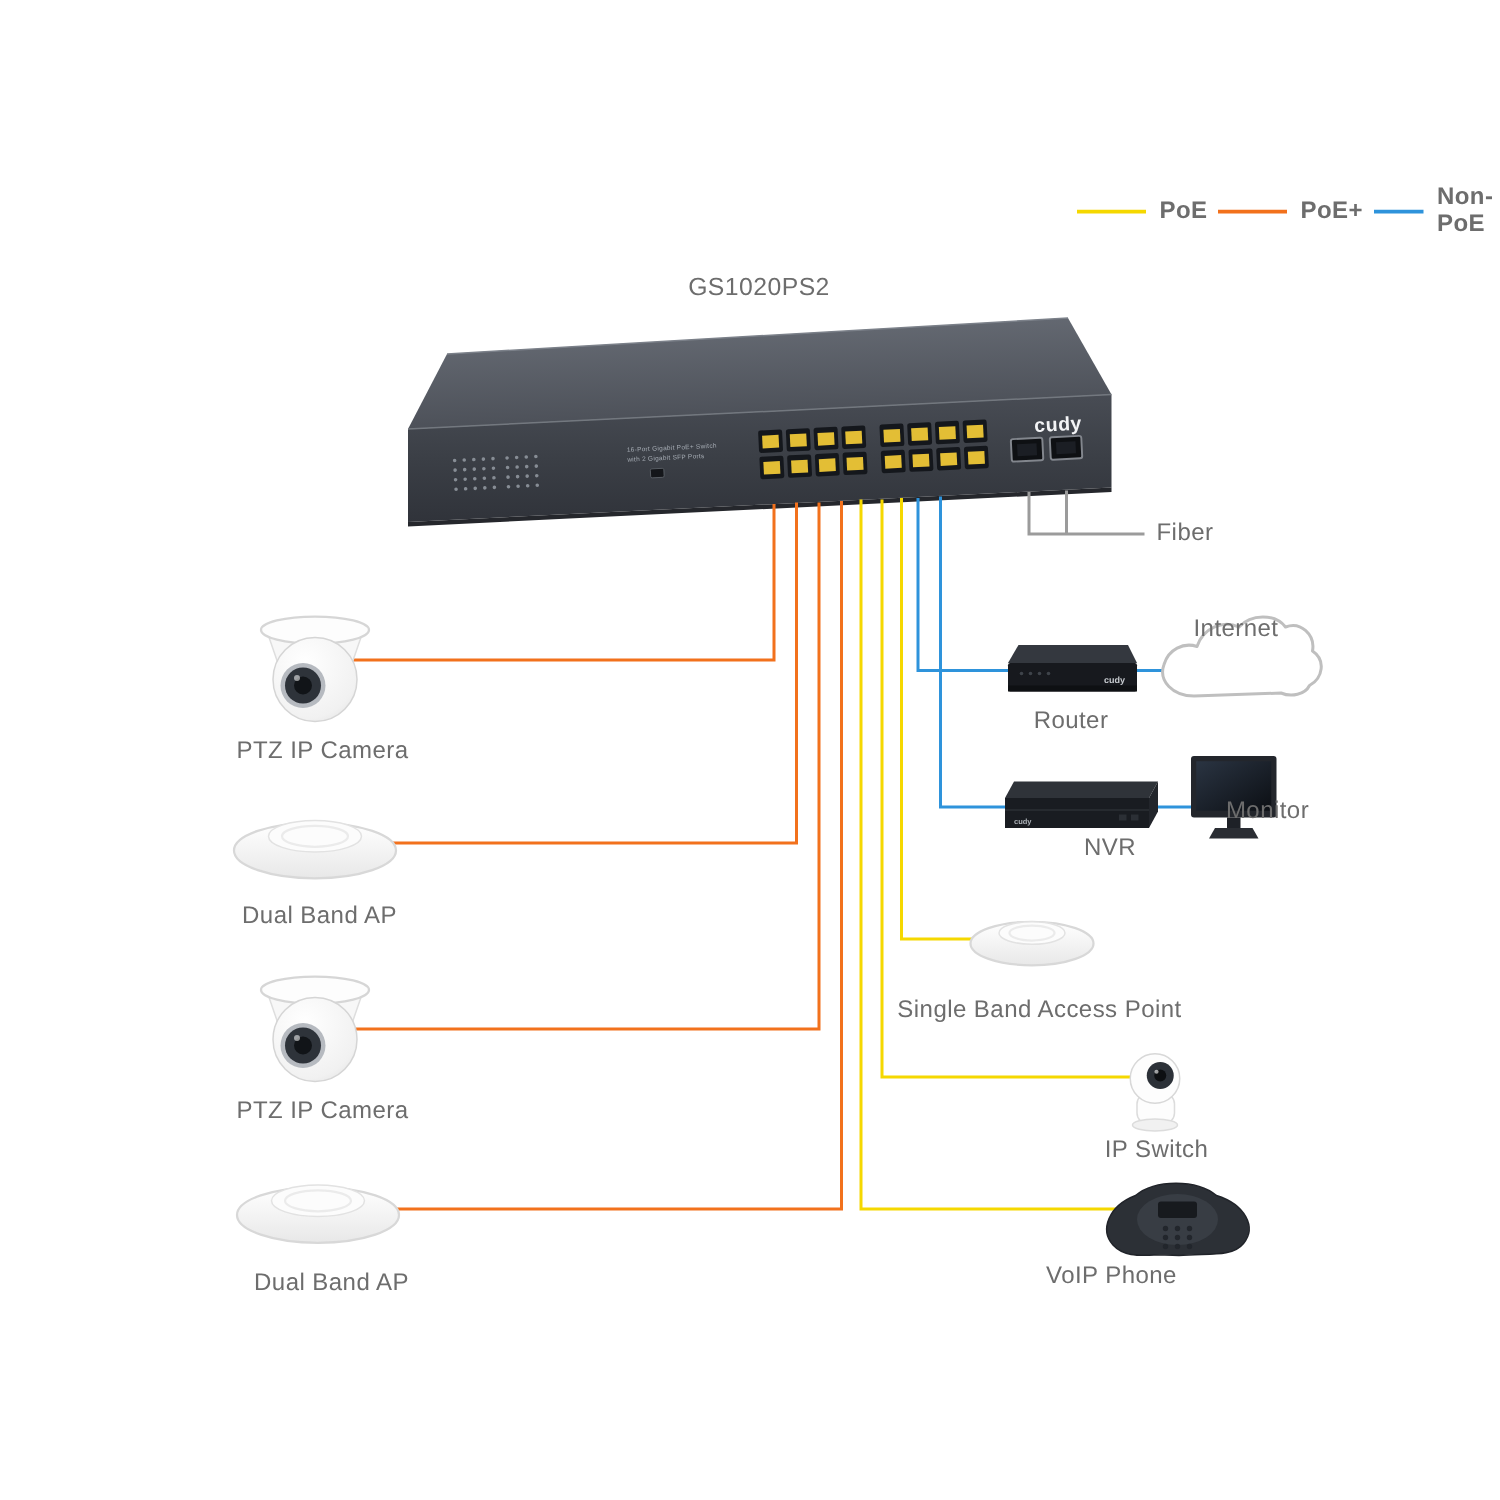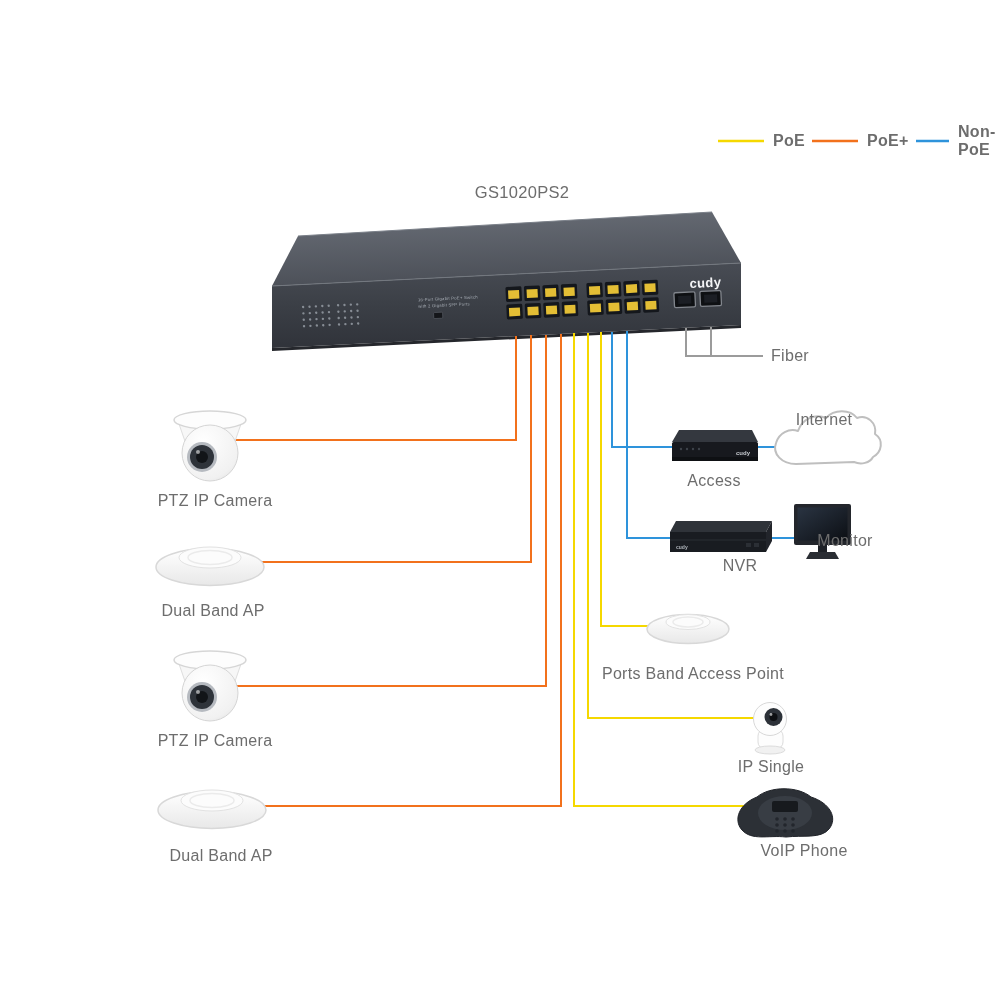--- a/index.html
+++ b/index.html
@@ -3,21 +3,21 @@
 <meta charset="utf-8">
 <title>GS1020PS2 Topology</title>
 <style>
   html,body{margin:0;padding:0;background:#fff;}
   .canvas{position:relative;width:1000px;height:1000px;background:#fff;overflow:hidden;
           font-family:"Liberation Sans",sans-serif;}
   #diagram{position:absolute;left:0;top:0;}
   .label{position:absolute;transform:translate(-50%,-50%);font-size:16px;
          color:var(--label-color,#6d6d6d);white-space:nowrap;letter-spacing:.3px;}
   .label.left-align{transform:translate(0,-50%);}
-  .title-label{font-size:16.5px;margin-left:16px;}
+  .title-label{font-size:16.5px;}
   .legend{position:absolute;left:718px;top:133px;display:flex;flex-direction:row;gap:7px;font-weight:bold;}
   .legend-row{display:flex;align-items:center;gap:9px;height:16px;}
   .legend-row svg{display:block;}
   .legend-label{font-size:16px;color:var(--label-color,#6d6d6d);letter-spacing:.3px;}
   svg text{font-family:"Liberation Sans",sans-serif;}
   .tinytext{font-size:4.3px;fill:#a6acb4;letter-spacing:.2px;}
   .brandtext{font-size:13px;font-weight:bold;fill:#f3f4f6;letter-spacing:.4px;}
   .brandtiny{font-size:6px;font-weight:bold;fill:#c6cacf;}
   .brandtiny2{font-size:5px;font-weight:bold;fill:#aeb3b9;}
 </style>
@@ -271,21 +271,21 @@
       <span class="legend-label">Fiber</span>
     </div>
   </div>
 
   <div class="label title-label" style="left:506px;top:192px">GS1020PS2</div>
   <div class="label left-align" style="left:771px;top:356px">Fiber</div>
   <div class="label" style="left:215px;top:501px">PTZ IP Camera</div>
   <div class="label" style="left:213px;top:611px">Dual Band AP</div>
   <div class="label" style="left:215px;top:741px">PTZ IP Camera</div>
   <div class="label" style="left:221px;top:856px">Dual Band AP</div>
-  <div class="label" style="left:714px;top:481px">Access</div>
+  <div class="label" style="left:714px;top:481px">Router</div>
   <div class="label" style="left:824px;top:420px">Internet</div>
   <div class="label" style="left:740px;top:566px">NVR</div>
   <div class="label" style="left:845px;top:541px">Monitor</div>
-  <div class="label" style="left:693px;top:674px">Ports Band Access Point</div>
-  <div class="label" style="left:771px;top:767px">IP Single</div>
-  <div class="label" style="left:804px;top:851px">VoIP Phone</div>
+  <div class="label" style="left:693px;top:674px">Single Band Access Point</div>
+  <div class="label" style="left:771px;top:767px">IP Switch</div>
+  <div class="label" style="left:741px;top:851px">VoIP Phone</div>
 
 </div>
 
 </body></html>

